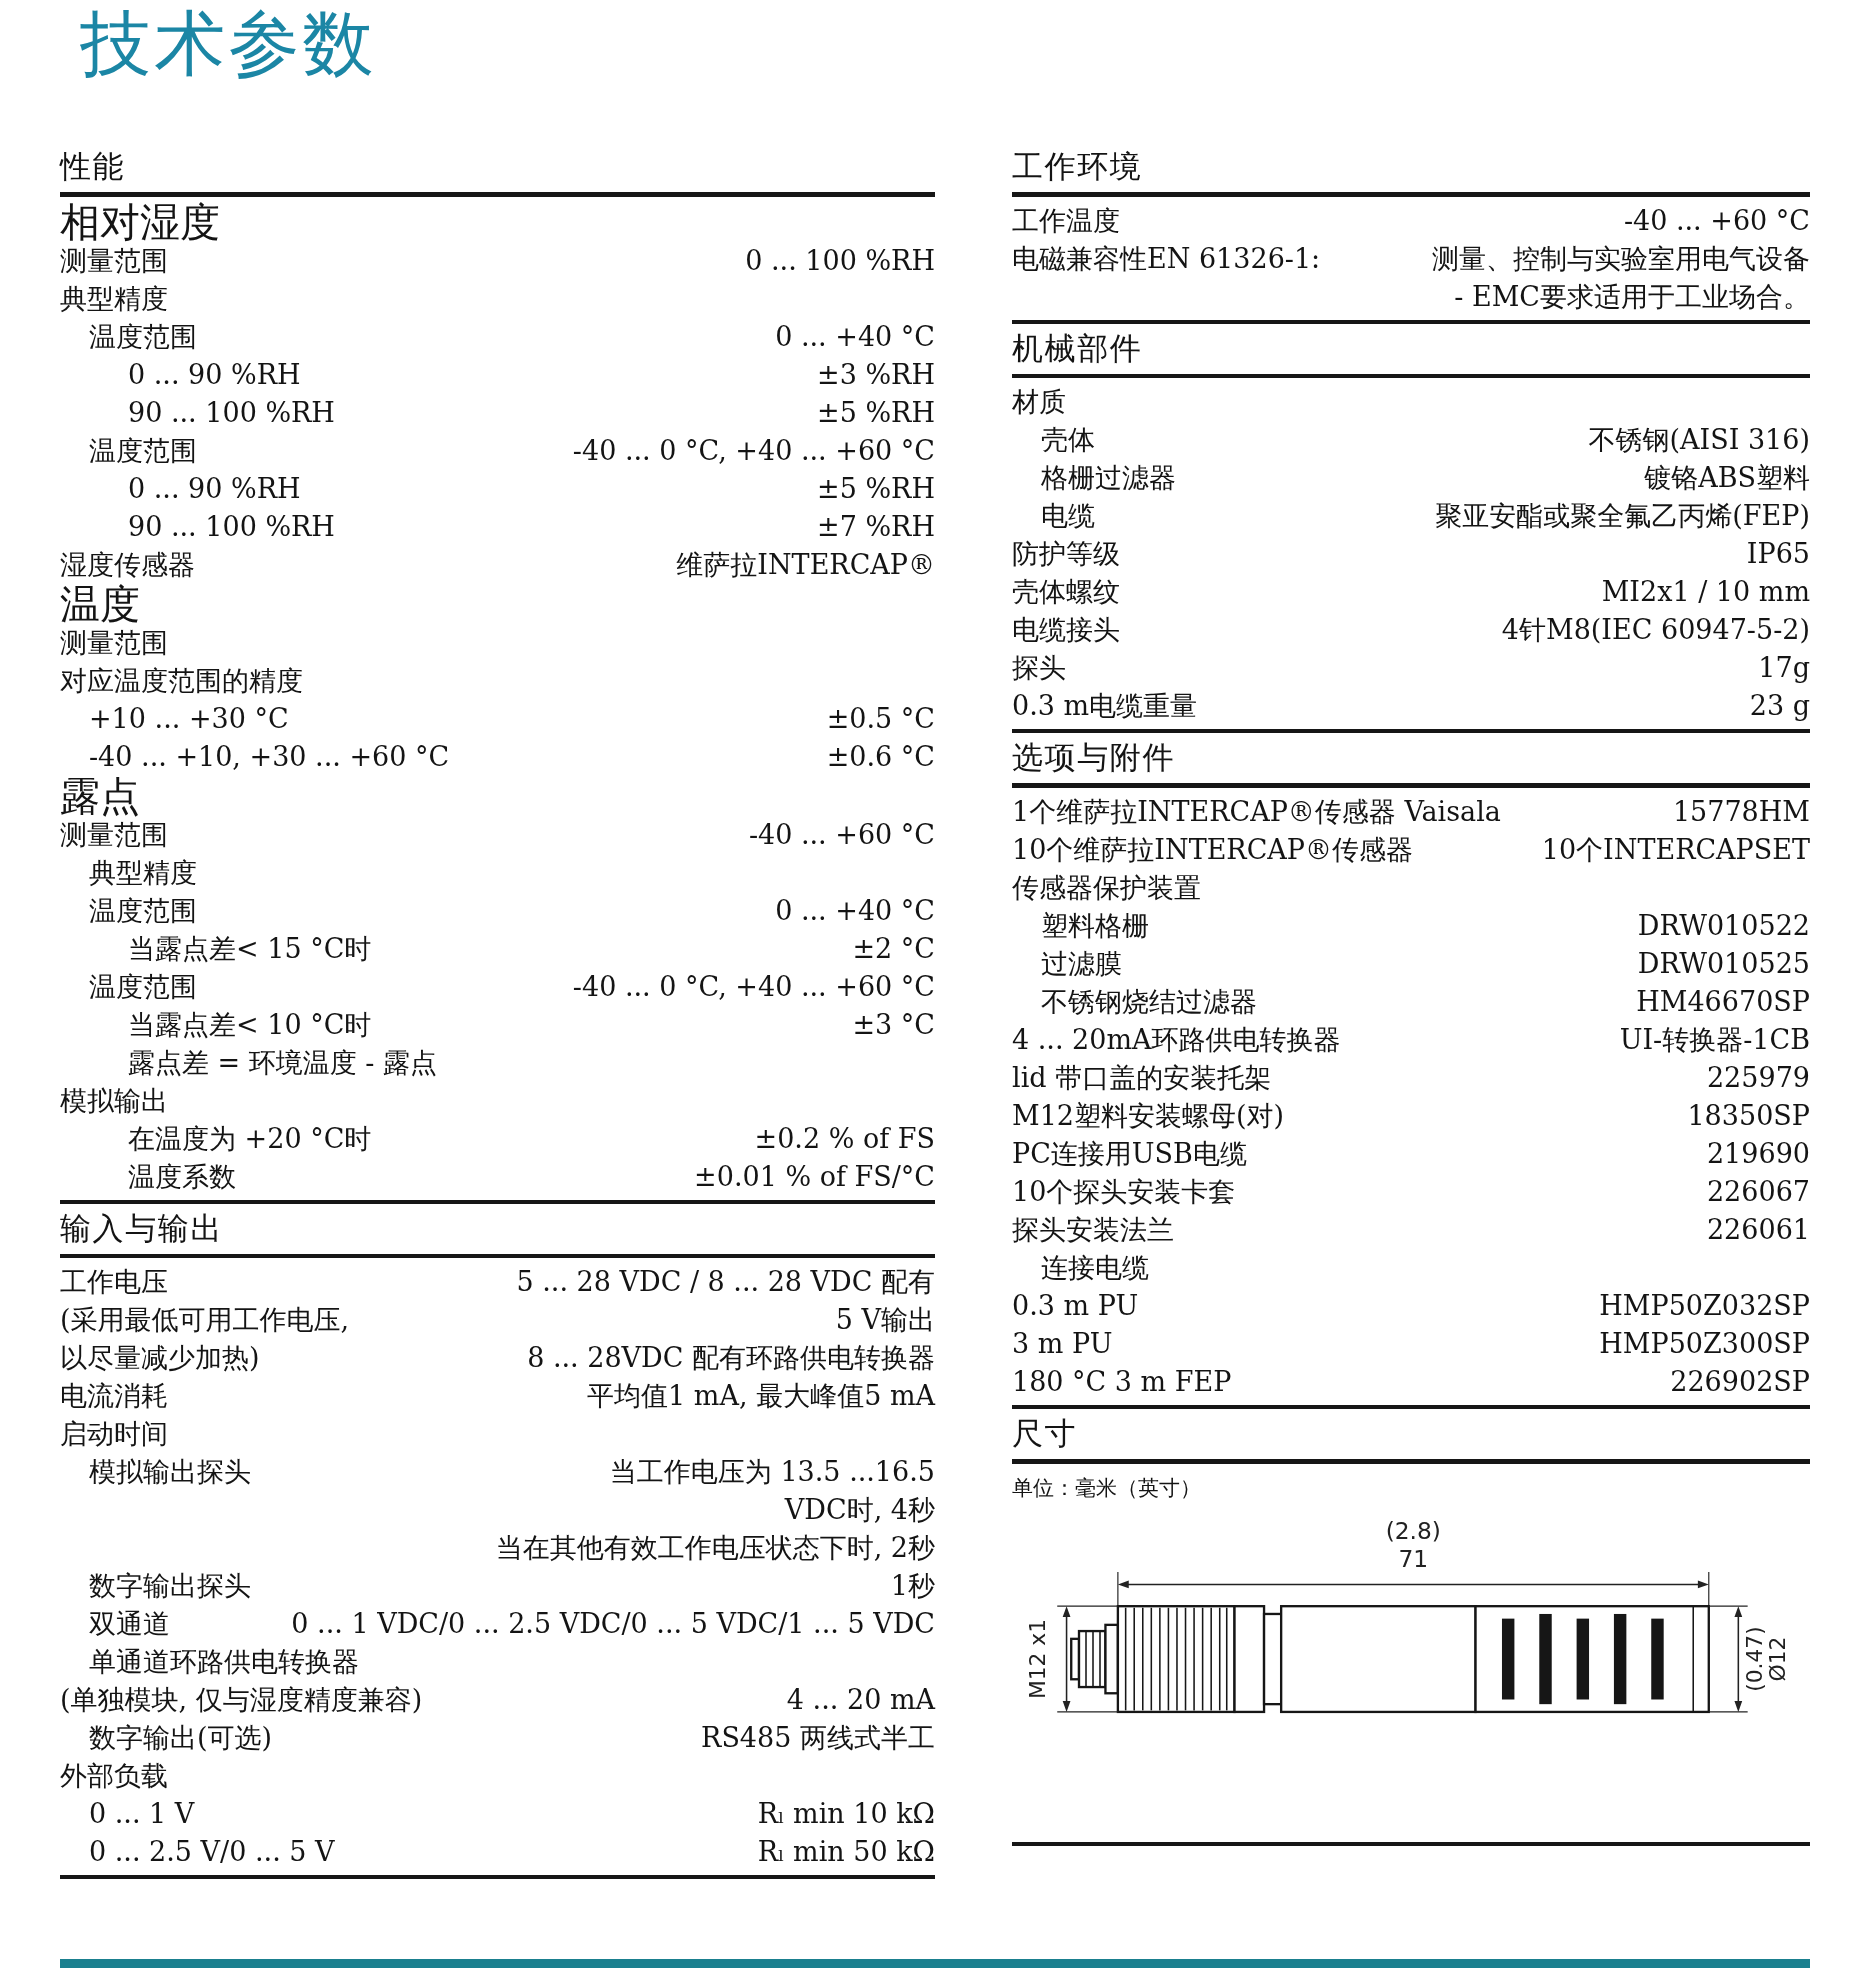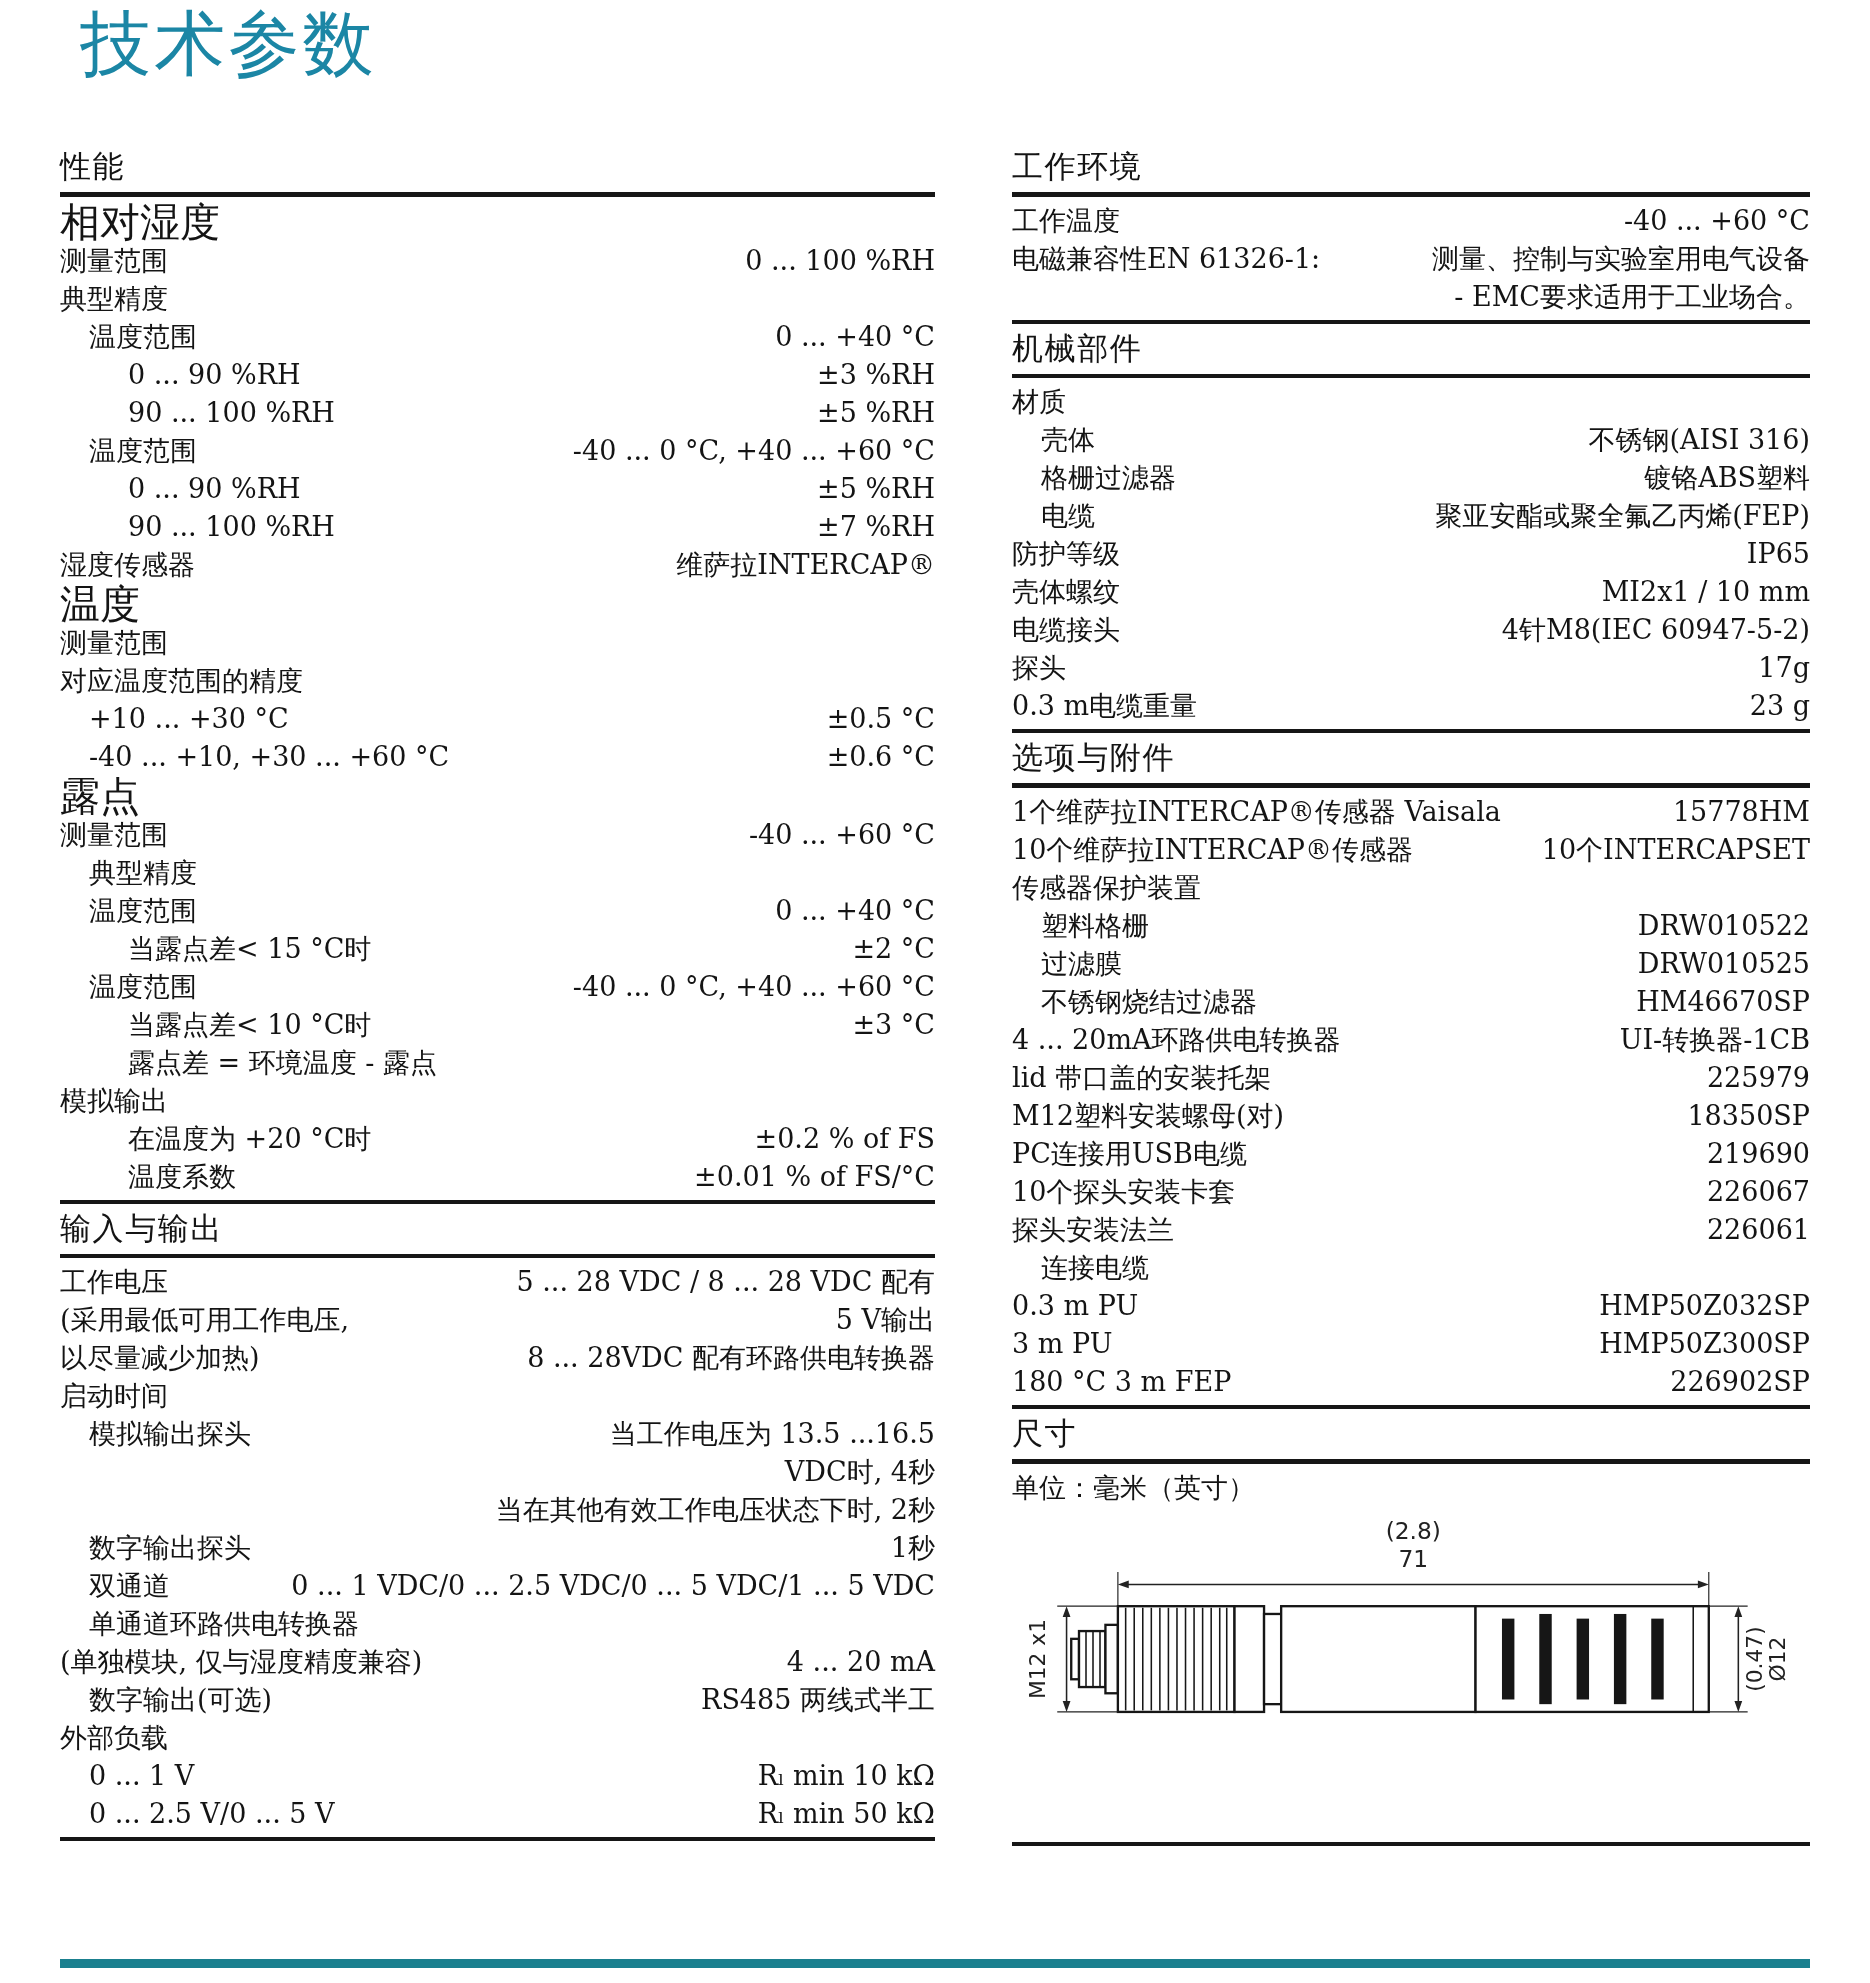--- a/index.html
+++ b/index.html
@@ -38,21 +38,21 @@
     display:flex;justify-content:space-between;align-items:baseline;
     font-size:27px;line-height:38px;height:38px;
     white-space:nowrap;
   }
   .row.sub{height:40px;line-height:40px;}
   .row.sub .lab{font-size:40px;}
   .lab{flex:0 1 auto;overflow:visible;}
   .lab.ind1{padding-left:29px;}
   .lab.ind2{padding-left:68px;}
   .val{margin-left:16px;text-align:right;flex:1 0 auto;}
-  .dim-unit-row{font-size:27px;line-height:40px;height:40px;}
+  .dim-unit-row{font-size:21px;line-height:40px;height:40px;}
   .dim-drawing{display:block;margin-top:8px;}
   .footer-bar{
     position:absolute;left:60px;right:60px;bottom:16px;height:9px;
     background:var(--footer,#1a808f);
   }
   svg text{font-family:"DejaVu Sans","Liberation Sans",sans-serif;fill:#222;}
 </style>
 </head>
 <body>
 
@@ -178,20 +178,24 @@
             <span class="lab ind0">工作电压</span>
             <span class="val">5 ... 28 VDC / 8 ... 28 VDC 配有</span>
           </div>
           <div class="row">
             <span class="lab ind0">(采用最低可用工作电压,</span>
             <span class="val">5 V输出</span>
           </div>
           <div class="row">
             <span class="lab ind0">以尽量减少加热)</span>
             <span class="val">8 ... 28VDC 配有环路供电转换器</span>
+          </div>
+          <div class="row">
+            <span class="lab ind0">电流消耗</span>
+            <span class="val">平均值1 mA, 最大峰值5 mA</span>
           </div>
           <div class="row">
             <span class="lab ind0">启动时间</span>
             <span class="val"></span>
           </div>
           <div class="row">
             <span class="lab ind1">模拟输出探头</span>
             <span class="val">当工作电压为 13.5 ...16.5</span>
           </div>
           <div class="row">

